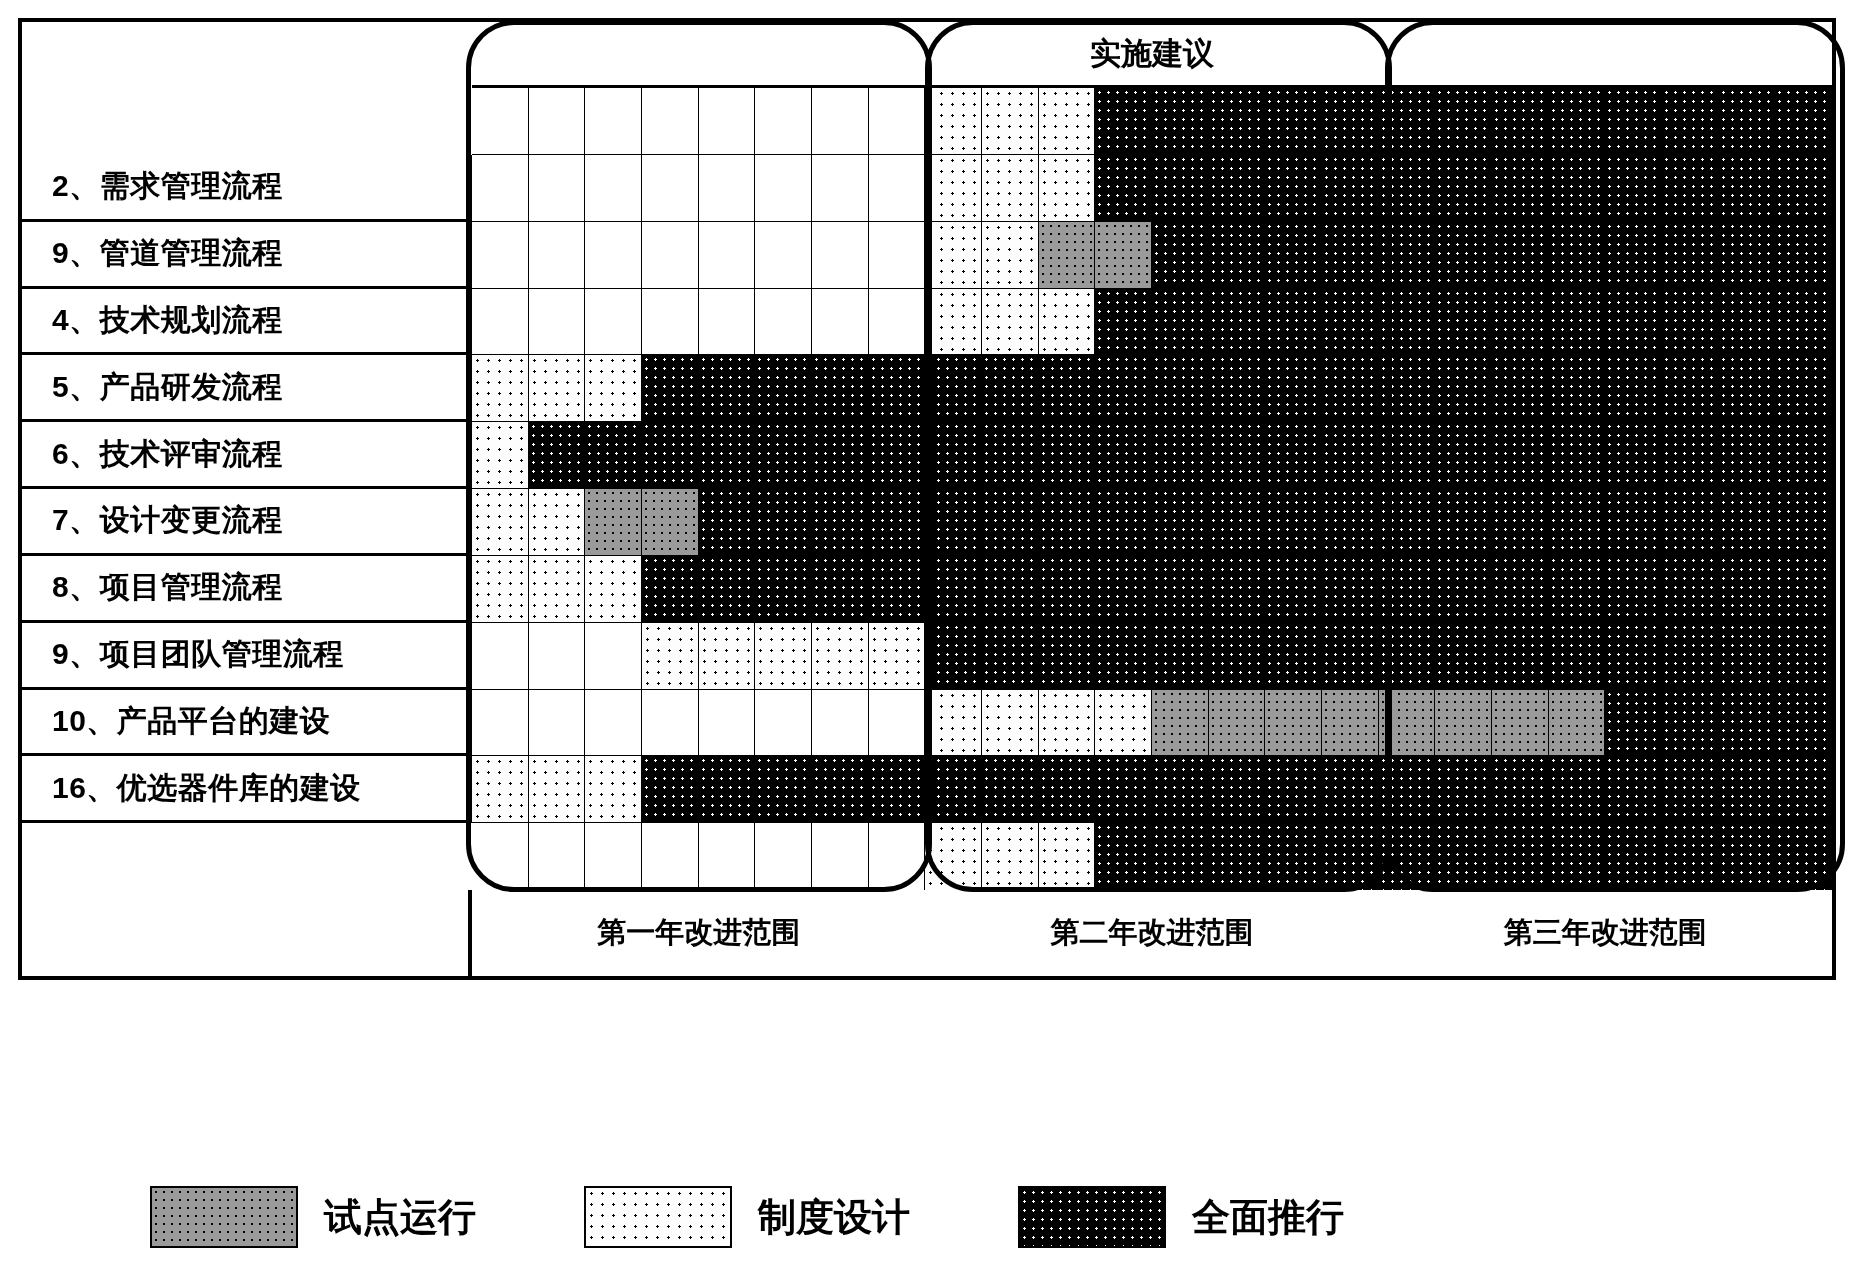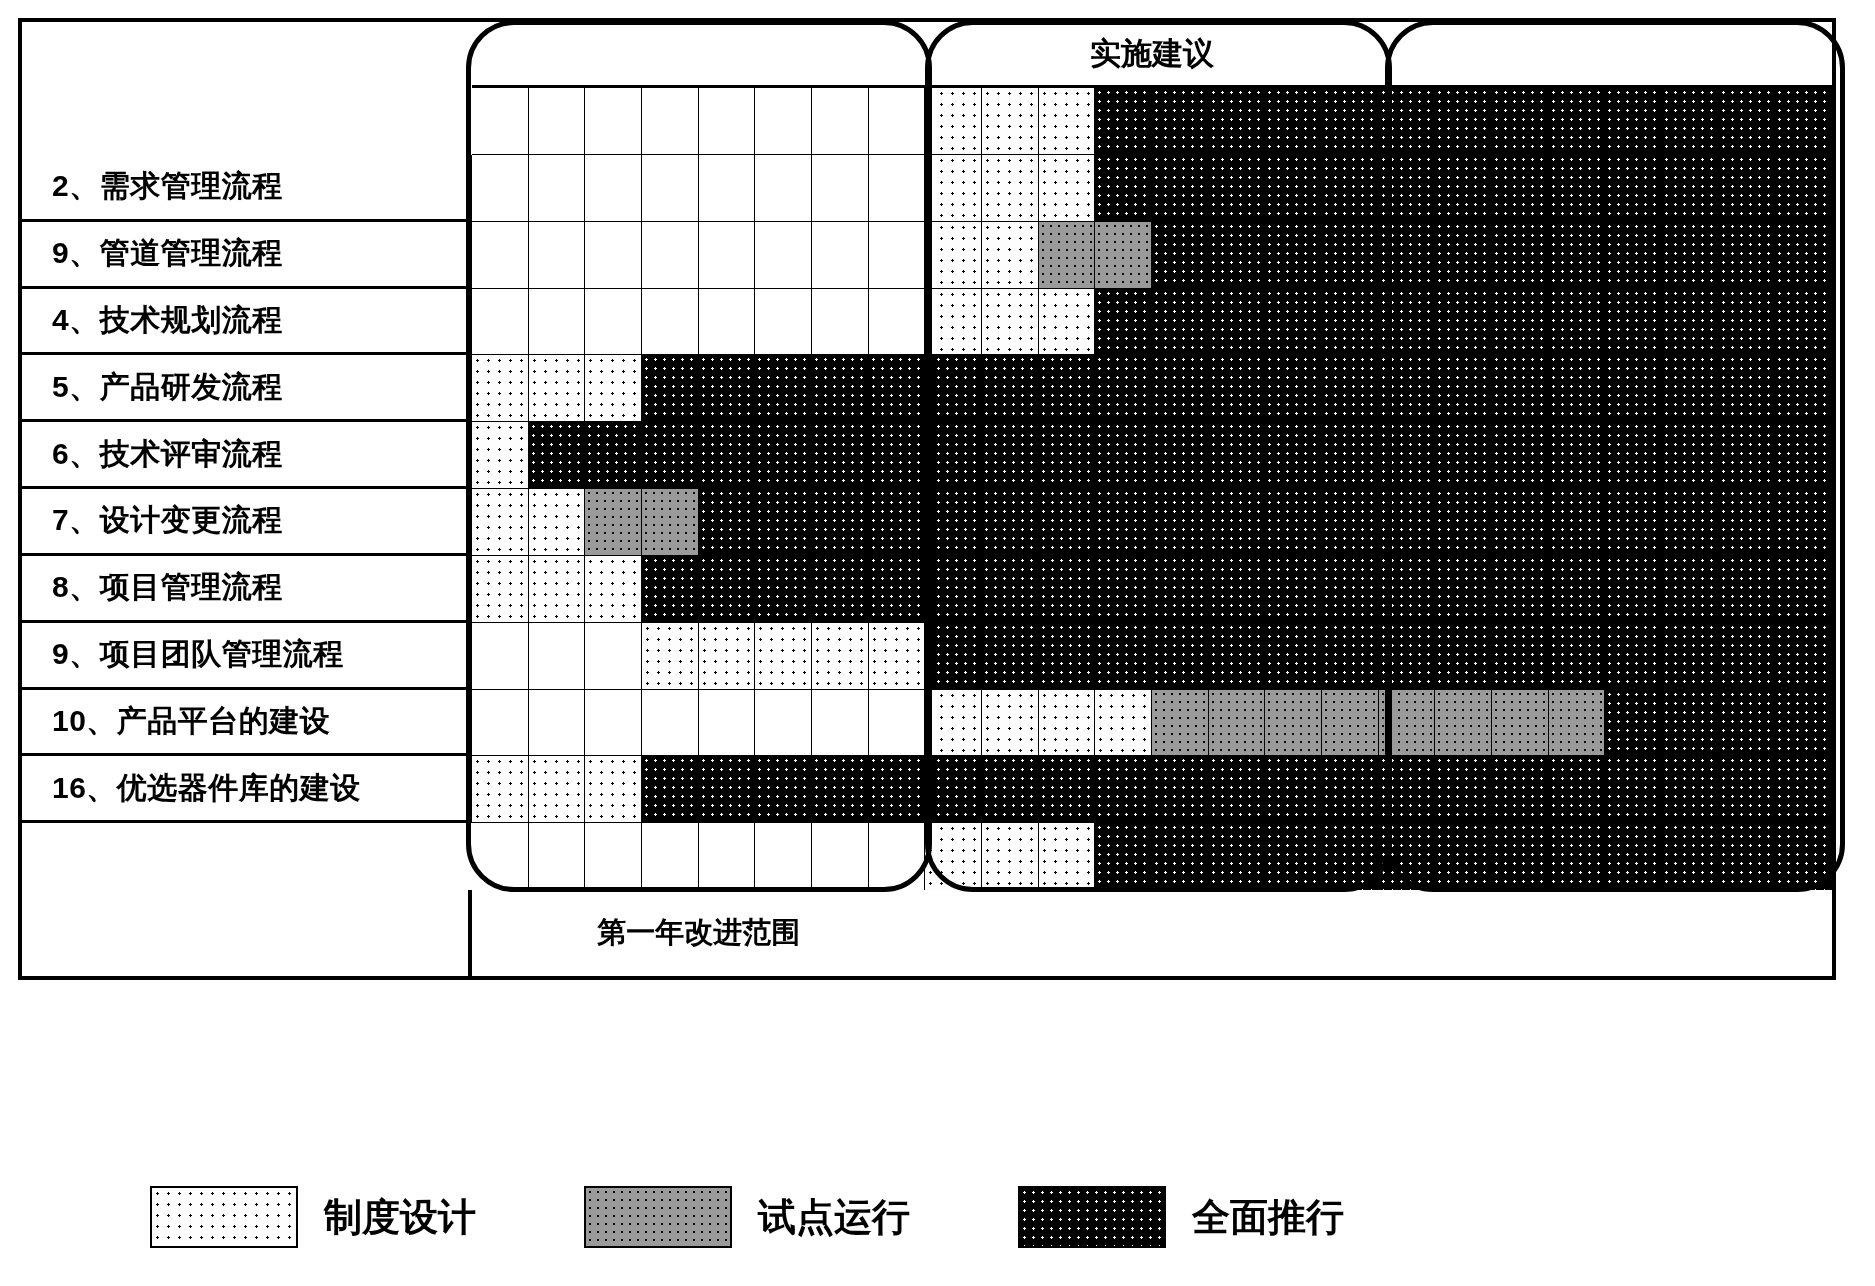--- a/index.html
+++ b/index.html
@@ -401,35 +401,37 @@
         <div class="cell f-full lastrow" style="grid-area: 13 / 18 / 14 / 19;"></div>
         <div class="cell f-full lastrow" style="grid-area: 13 / 19 / 14 / 20;"></div>
         <div class="cell f-full lastrow" style="grid-area: 13 / 20 / 14 / 21;"></div>
         <div class="cell f-full lastrow" style="grid-area: 13 / 21 / 14 / 22;"></div>
         <div class="cell f-full lastrow" style="grid-area: 13 / 22 / 14 / 23;"></div>
         <div class="cell f-full lastrow" style="grid-area: 13 / 23 / 14 / 24;"></div>
         <div class="cell f-full lastrow" style="grid-area: 13 / 24 / 14 / 25;"></div>
         <div class="cell f-full lastcol lastrow" style="grid-area: 13 / 25 / 14 / 26;"></div>
         <div class="foot-blank"></div>
       <div class="foot-year foot-y1">第一年改进范围</div>
+      <div class="foot-year foot-y2">第二年改进范围</div>
+      <div class="foot-year foot-y3">第三年改进范围</div>
     </div>
   </div>
 
   <div class="bracket" id="br1"></div>
   <div class="bracket" id="br2"></div>
   <div class="bracket" id="br3"></div>
 
   <div id="legend">
     <div class="leg-item">
+      <div class="leg-swatch f-pilot"></div>
+      <div class="leg-text">试点运行</div>
+    </div>
+    <div class="leg-item">
       <div class="leg-swatch f-design"></div>
       <div class="leg-text">制度设计</div>
-    </div>
-    <div class="leg-item">
-      <div class="leg-swatch f-pilot"></div>
-      <div class="leg-text">试点运行</div>
     </div>
     <div class="leg-item">
       <div class="leg-swatch f-full"></div>
       <div class="leg-text">全面推行</div>
     </div>
   </div>
 
 </div>
 
 </body></html>

